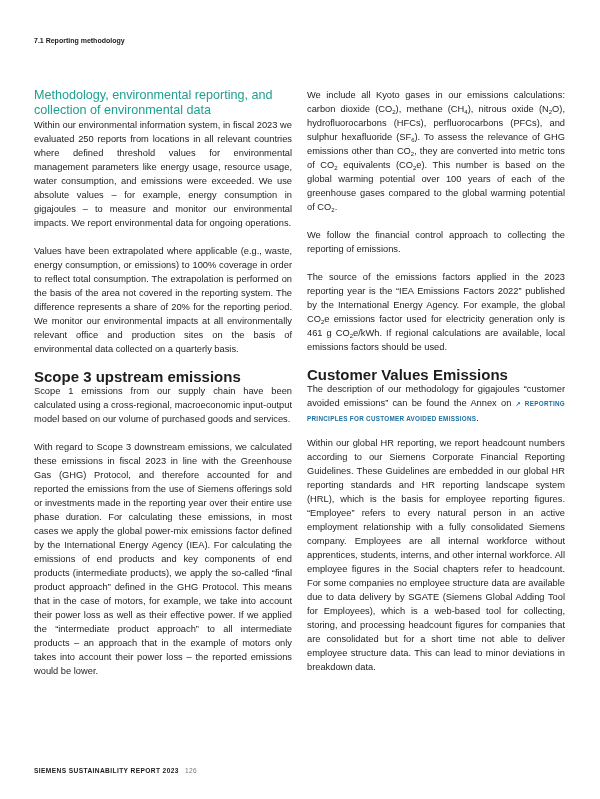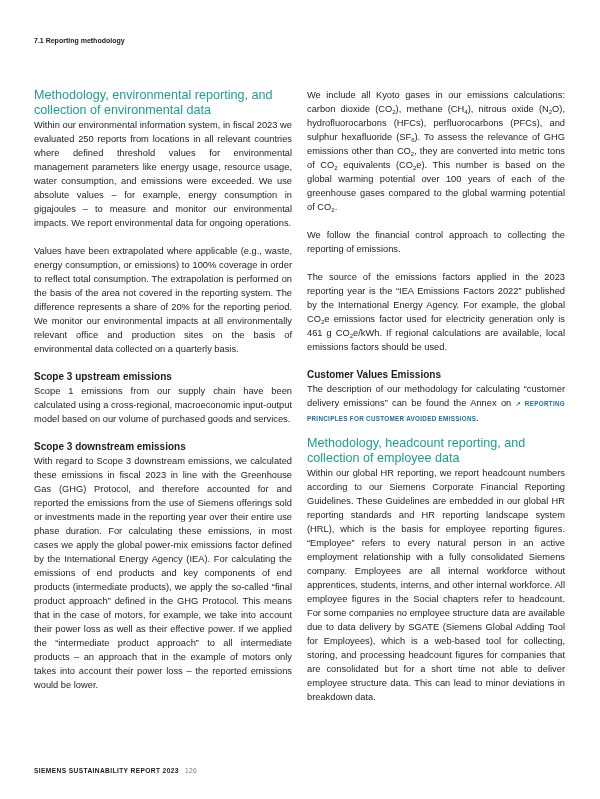--- a/index.html
+++ b/index.html
@@ -4,54 +4,52 @@
 <style>
   html, body { margin:0; padding:0; background:#ffffff; }
   body { width:600px; height:799px; position:relative; overflow:hidden;
          font-family:"Liberation Sans", sans-serif; color:#1d1d1d; }
   .section-label { position:absolute; left:34px; top:37px; font-size:7px; font-weight:bold; color:#1a1a1a; }
   .col { position:absolute; top:88px; width:258px; }
   .col-left { left:34px; }
   .col-right { left:307px; }
   .h2 { color:#1e9f8f; font-size:12.6px; line-height:15px; margin:0; font-weight:normal; }
   p { margin:0; font-size:9.3px; line-height:14px; text-align:justify; text-align-last:left; }
-  .h3 { font-size:10px; font-weight:bold; line-height:14px; margin:0; }
+  .h3 { font-size:15px; font-weight:bold; line-height:14px; margin:0; }
   .gap { height:14px; }
   sub { font-size:6px; vertical-align:-2px; line-height:0; }
   .link { color:#1a6e9f; font-size:6.3px; font-weight:bold; letter-spacing:0.3px; text-transform:uppercase; text-decoration:none; }
   .footer { position:absolute; left:34px; top:767px; font-size:6.6px; font-weight:bold; letter-spacing:0.4px; color:#1a1a1a; }
   .footer .pg { font-weight:normal; color:#777; margin-left:6px; }
 </style>
 </head>
 <body>
 
 <div class="section-label">7.1 Reporting methodology</div>
 
 <div class="col col-left">
   <h2 class="h2">Methodology, environmental reporting, and collection of environmental data</h2>
   <p>Within our environmental information system, in fiscal 2023 we evaluated 250 reports from locations in all relevant countries where defined threshold values for environmental management parameters like energy usage, resource usage, water consumption, and emissions were exceeded. We use absolute values – for example, energy consumption in gigajoules – to measure and monitor our environmental impacts. We report environmental data for ongoing operations.</p>
   <div class="gap"></div>
   <p>Values have been extrapolated where applicable (e.g., waste, energy consumption, or emissions) to 100% coverage in order to reflect total consumption. The extrapolation is performed on the basis of the area not covered in the reporting system. The difference represents a share of 20% for the reporting period. We monitor our environmental impacts at all environmentally relevant office and production sites on the basis of environmental data collected on a quarterly basis.</p>
   <div class="gap"></div>
   <div class="h3">Scope 3 upstream emissions</div>
   <p>Scope 1 emissions from our supply chain have been calculated using a cross-regional, macroeconomic input-output model based on our volume of purchased goods and services.</p>
   <div class="gap"></div>
-  <div class="h3">Scope 3 downstream emissions</div>
   <p>With regard to Scope 3 downstream emissions, we calculated these emissions in fiscal 2023 in line with the Greenhouse Gas (GHG) Protocol, and therefore accounted for and reported the emissions from the use of Siemens offerings sold or investments made in the reporting year over their entire use phase duration. For calculating these emissions, in most cases we apply the global power-mix emissions factor defined by the International Energy Agency (IEA). For calculating the emissions of end products and key components of end products (intermediate products), we apply the so-called “final product approach” defined in the GHG Protocol. This means that in the case of motors, for example, we take into account their power loss as well as their effective power. If we applied the “intermediate product approach” to all intermediate products – an approach that in the example of motors only takes into account their power loss – the reported emissions would be lower.</p>
 </div>
 
 <div class="col col-right">
   <p><span>We include all Kyoto gases in our emissions calculations: carbon dioxide (CO</span><sub>2</sub><span>), methane (CH</span><sub>4</sub><span>), nitrous oxide (N</span><sub>2</sub><span>O), hydrofluorocarbons (HFCs), perfluorocarbons (PFCs), and sulphur hexafluoride (SF</span><sub>6</sub><span>). To assess the relevance of GHG emissions other than CO</span><sub>2</sub><span>, they are converted into metric tons of CO</span><sub>2</sub><span> equivalents (CO</span><sub>2</sub><span>e). This number is based on the global warming potential over 100 years of each of the greenhouse gases compared to the global warming potential of CO</span><sub>2</sub><span>.</span></p>
   <div class="gap"></div>
   <p>We follow the financial control approach to collecting the reporting of emissions.</p>
   <div class="gap"></div>
   <p><span>The source of the emissions factors applied in the 2023 reporting year is the “IEA Emissions Factors 2022” published by the International Energy Agency. For example, the global CO</span><sub>2</sub><span>e emissions factor used for electricity generation only is 461 g CO</span><sub>2</sub><span>e/kWh. If regional calculations are available, local emissions factors should be used.</span></p>
   <div class="gap"></div>
   <div class="h3">Customer Values Emissions</div>
-  <p><span>The description of our methodology for calculating “customer delivery emissions” can be found the Annex on </span><a class="link">↗ Reporting principles for customer avoided emissions</a><span>.</span></p>
+  <p><span>The description of our methodology for gigajoules “customer avoided emissions” can be found the Annex on </span><a class="link">↗ Reporting principles for customer avoided emissions</a><span>.</span></p>
   <div class="gap" style="height:10px"></div>
-  <h2 class="h2">Methodology, headcount reporting, and collection of employee data</h2>
   <p>Within our global HR reporting, we report headcount numbers according to our Siemens Corporate Financial Reporting Guidelines. These Guidelines are embedded in our global HR reporting standards and HR reporting landscape system (HRL), which is the basis for employee reporting figures. “Employee” refers to every natural person in an active employment relationship with a fully consolidated Siemens company. Employees are all internal workforce without apprentices, students, interns, and other internal workforce. All employee figures in the Social chapters refer to headcount. For some companies no employee structure data are available due to data delivery by SGATE (Siemens Global Adding Tool for Employees), which is a web-based tool for collecting, storing, and processing headcount figures for companies that are consolidated but for a short time not able to deliver employee structure data. This can lead to minor deviations in breakdown data.</p>
 </div>
 
 <div class="footer">
   <span>SIEMENS SUSTAINABILITY REPORT 2023</span><span class="pg">126</span>
 </div>
 
 </body></html>

